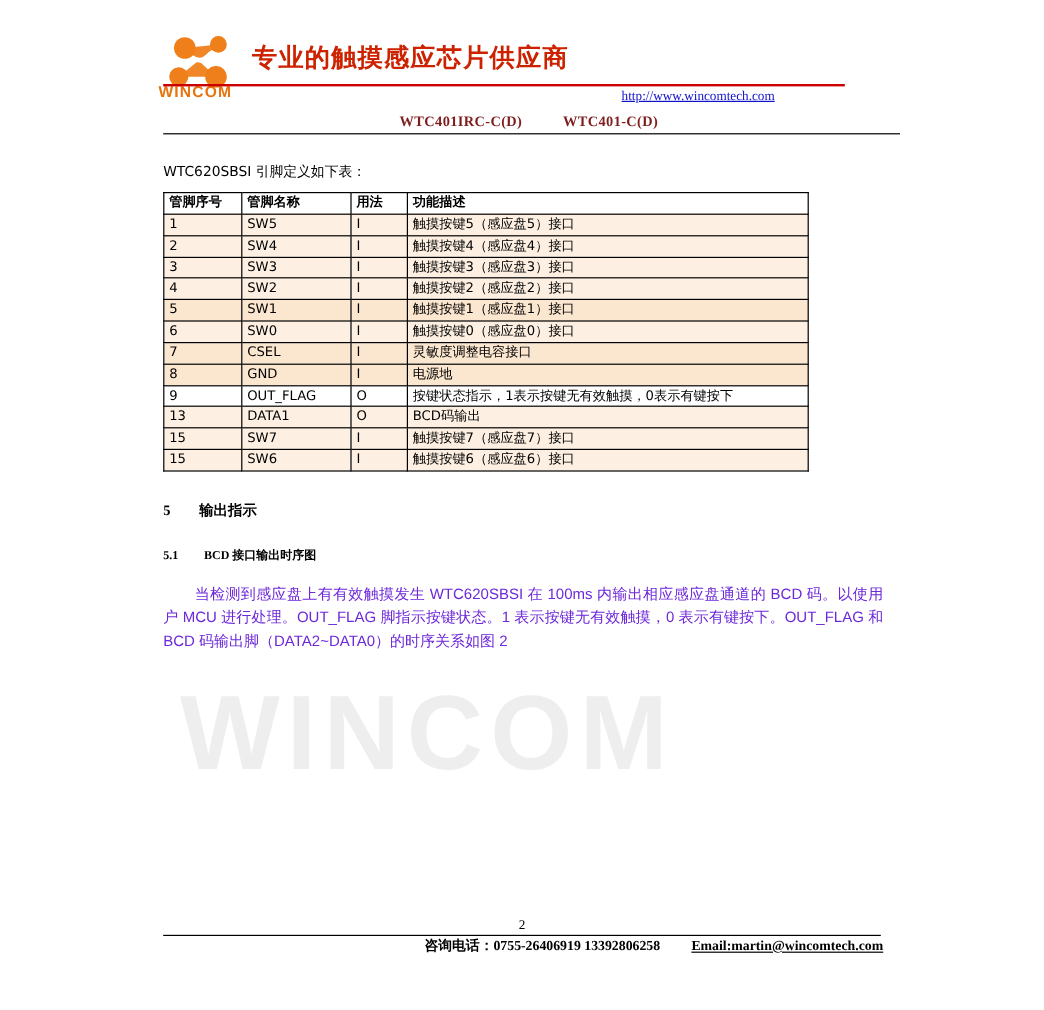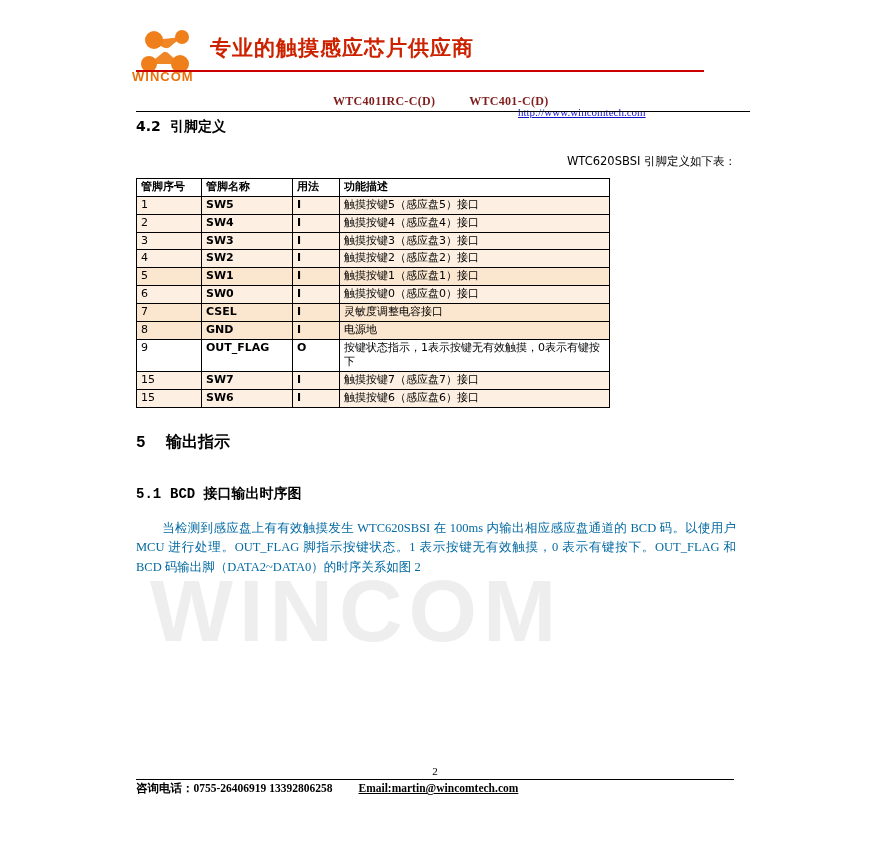--- a/index.html
+++ b/index.html
@@ -72,21 +72,20 @@
     background: #c00;
   }
   .header-url {
     position: absolute;
     left: 400px;
     top: 52px;
     font-family: "Liberation Serif", serif;
     font-size: 11px;
     color: #1111cc;
     text-decoration: underline;
-    margin-top: 32px;
   }
   .header-parts {
     position: absolute;
     left: 215px;
     top: 72px;
     font-family: "Liberation Serif", serif;
     font-size: 12px;
     font-weight: bold;
     color: #7f1d1d;
     letter-spacing: 0.3px;
@@ -113,67 +112,66 @@
     font-size: 14px;
     font-weight: bold;
     color: #000;
   }
   h2.sec .num { display:inline-block; width: 34px; }
   .intro {
     margin-top: 18px;
     font-family: "DejaVu Sans", sans-serif;
     font-size: 11.5px;
     color: #000;
-    text-align: right;
   }
   table.pins {
     margin-top: 9px;
     border-collapse: collapse;
-    width: 474px;
+    width: 538px;
     font-family: "DejaVu Sans", sans-serif;
     font-size: 11px;
   }
   table.pins th, table.pins td {
     border: 1px solid #000;
     padding: 1px 4px;
     vertical-align: top;
     line-height: 1.35;
     color: #000;
   }
   table.pins thead th {
     font-weight: bold;
     text-align: left;
   }
   .col1 { width: 56px; }
   .col2 { width: 82px; }
   .col3 { width: 38px; }
   .row-tint td { background: #fdf0e2; }
   .row-tint2 td { background: #fbe6cf; }
-  .cell-b { font-weight: bold; }
+  .cell-b { font-weight: normal; }
   h2.sec2 {
     margin: 24px 0 0 0;
-    font-family: Liberation Mono, monospace;
-    font-size: 16px;
+    font-family: Liberation Serif, serif;
+    font-size: 12px;
     font-weight: bold;
   }
   h2.sec2 .num { display:inline-block; width: 30px; }
   h3.sec3 {
-    margin: 32px 0 0 0;
-    font-family: Liberation Mono, monospace;
-    font-size: 14px;
+    margin: 22px 0 0 0;
+    font-family: Liberation Serif, serif;
+    font-size: 10px;
     font-weight: bold;
   }
   h3.sec3 .num { display:inline-block; width: 34px; }
   p.para {
     margin: 16px 0 0 0;
-    font-family: Liberation Serif, serif;
+    font-family: Liberation Sans, sans-serif;
     font-size: 12.5px;
     line-height: 1.55;
     text-align: justify;
-    color: #0369a1;
+    color: #6d28d9;
   }
   p.para .ind { display:inline-block; width: 26px; }
   
   .watermark {
     position: absolute;
     left: 150px;
     top: 560px;
     width: 560px;
     height: 160px;
     font-family: "Liberation Sans", sans-serif;
@@ -204,20 +202,21 @@
   }
   .footer {
     position: absolute;
     left: 136px;
     top: 781px;
     width: 600px;
     font-family: "Liberation Serif", serif;
     font-size: 11.5px;
     font-weight: bold;
     color: #000;
+    text-align: right;
   }
   .footer .mail {
     margin-left: 26px;
     text-decoration: underline;
   }
 </style>
 </head>
 <body>
 
 <div class="page">
@@ -239,23 +238,20 @@
     <div class="header-rule"></div>
     <div class="header-url">http://www.wincomtech.com</div>
     <div class="header-parts">
       <span>WTC401IRC-C(D)</span><span class="gap"></span><span>WTC401-C(D)</span>
     </div>
     <div class="header-bottom-rule"></div>
   </div>
 
   <div class="content">
 
-    <h2 class="sec">
-      <span class="num">4.2</span><span>引脚定义</span>
-    </h2>
 
     <div class="intro">WTC620SBSI 引脚定义如下表：</div>
 
     <table class="pins">
       <thead>
         <tr>
           <th class="col1">管脚序号</th>
           <th class="col2">管脚名称</th>
           <th class="col3">用法</th>
           <th>功能描述</th>
@@ -310,20 +306,26 @@
             <td class="col3 cell-b">I</td>
             <td>电源地</td>
           </tr>
           <tr>
             <td class="col1">9</td>
             <td class="col2 cell-b">OUT_FLAG</td>
             <td class="col3 cell-b">O</td>
             <td>按键状态指示，1表示按键无有效触摸，0表示有键按下</td>
           </tr>
           <tr class="row-tint">
+            <td class="col1">13</td>
+            <td class="col2 cell-b">DATA1</td>
+            <td class="col3 cell-b">O</td>
+            <td>BCD码输出</td>
+          </tr>
+          <tr class="row-tint">
             <td class="col1">15</td>
             <td class="col2 cell-b">SW7</td>
             <td class="col3 cell-b">I</td>
             <td>触摸按键7（感应盘7）接口</td>
           </tr>
           <tr class="row-tint">
             <td class="col1">15</td>
             <td class="col2 cell-b">SW6</td>
             <td class="col3 cell-b">I</td>
             <td>触摸按键6（感应盘6）接口</td>

